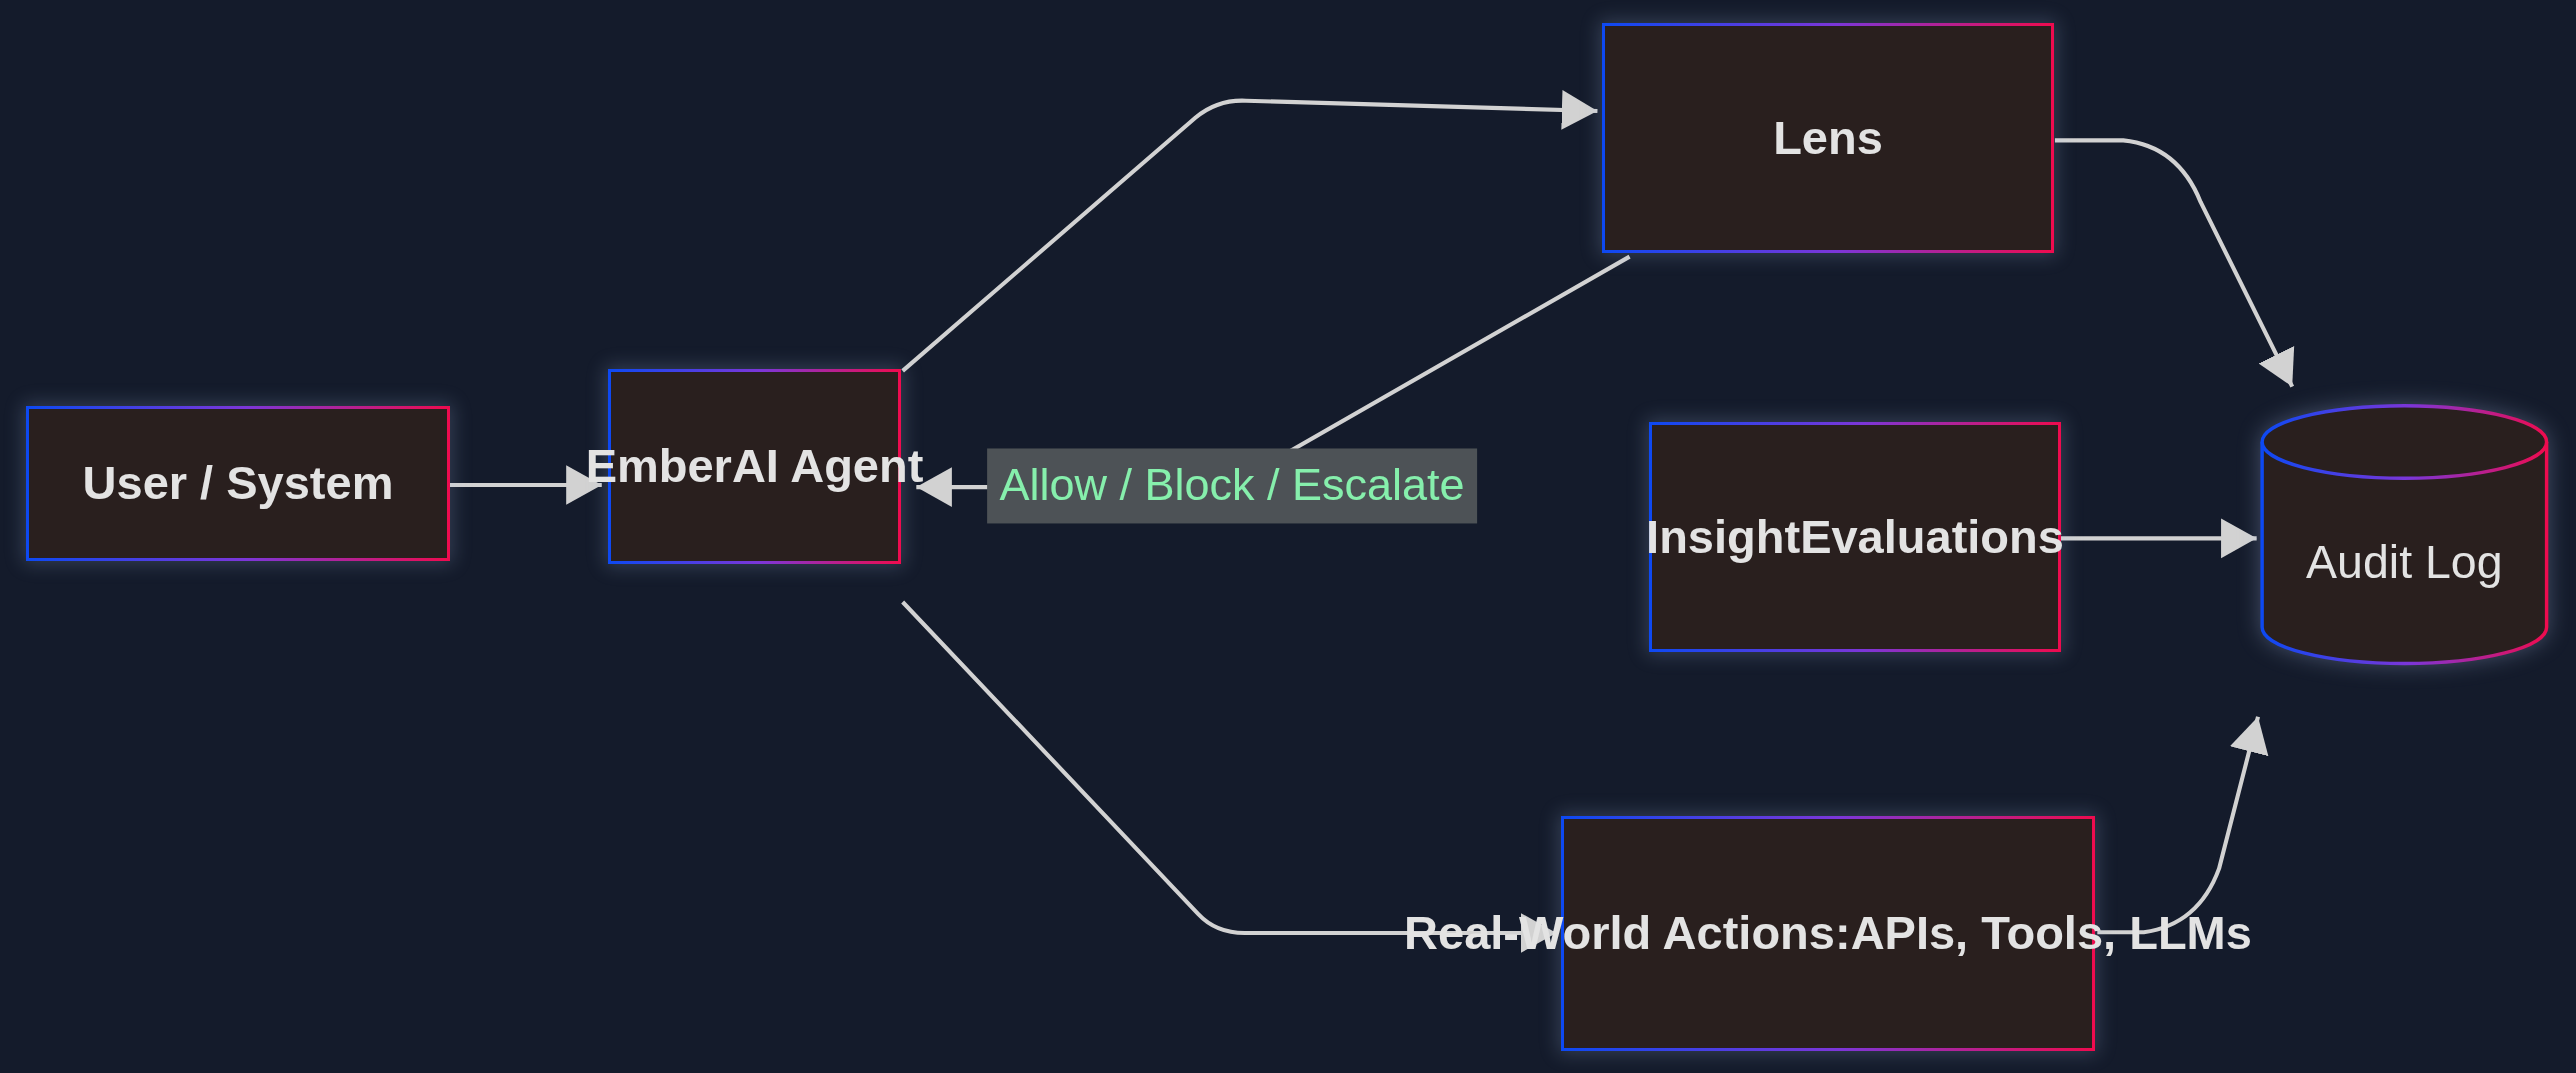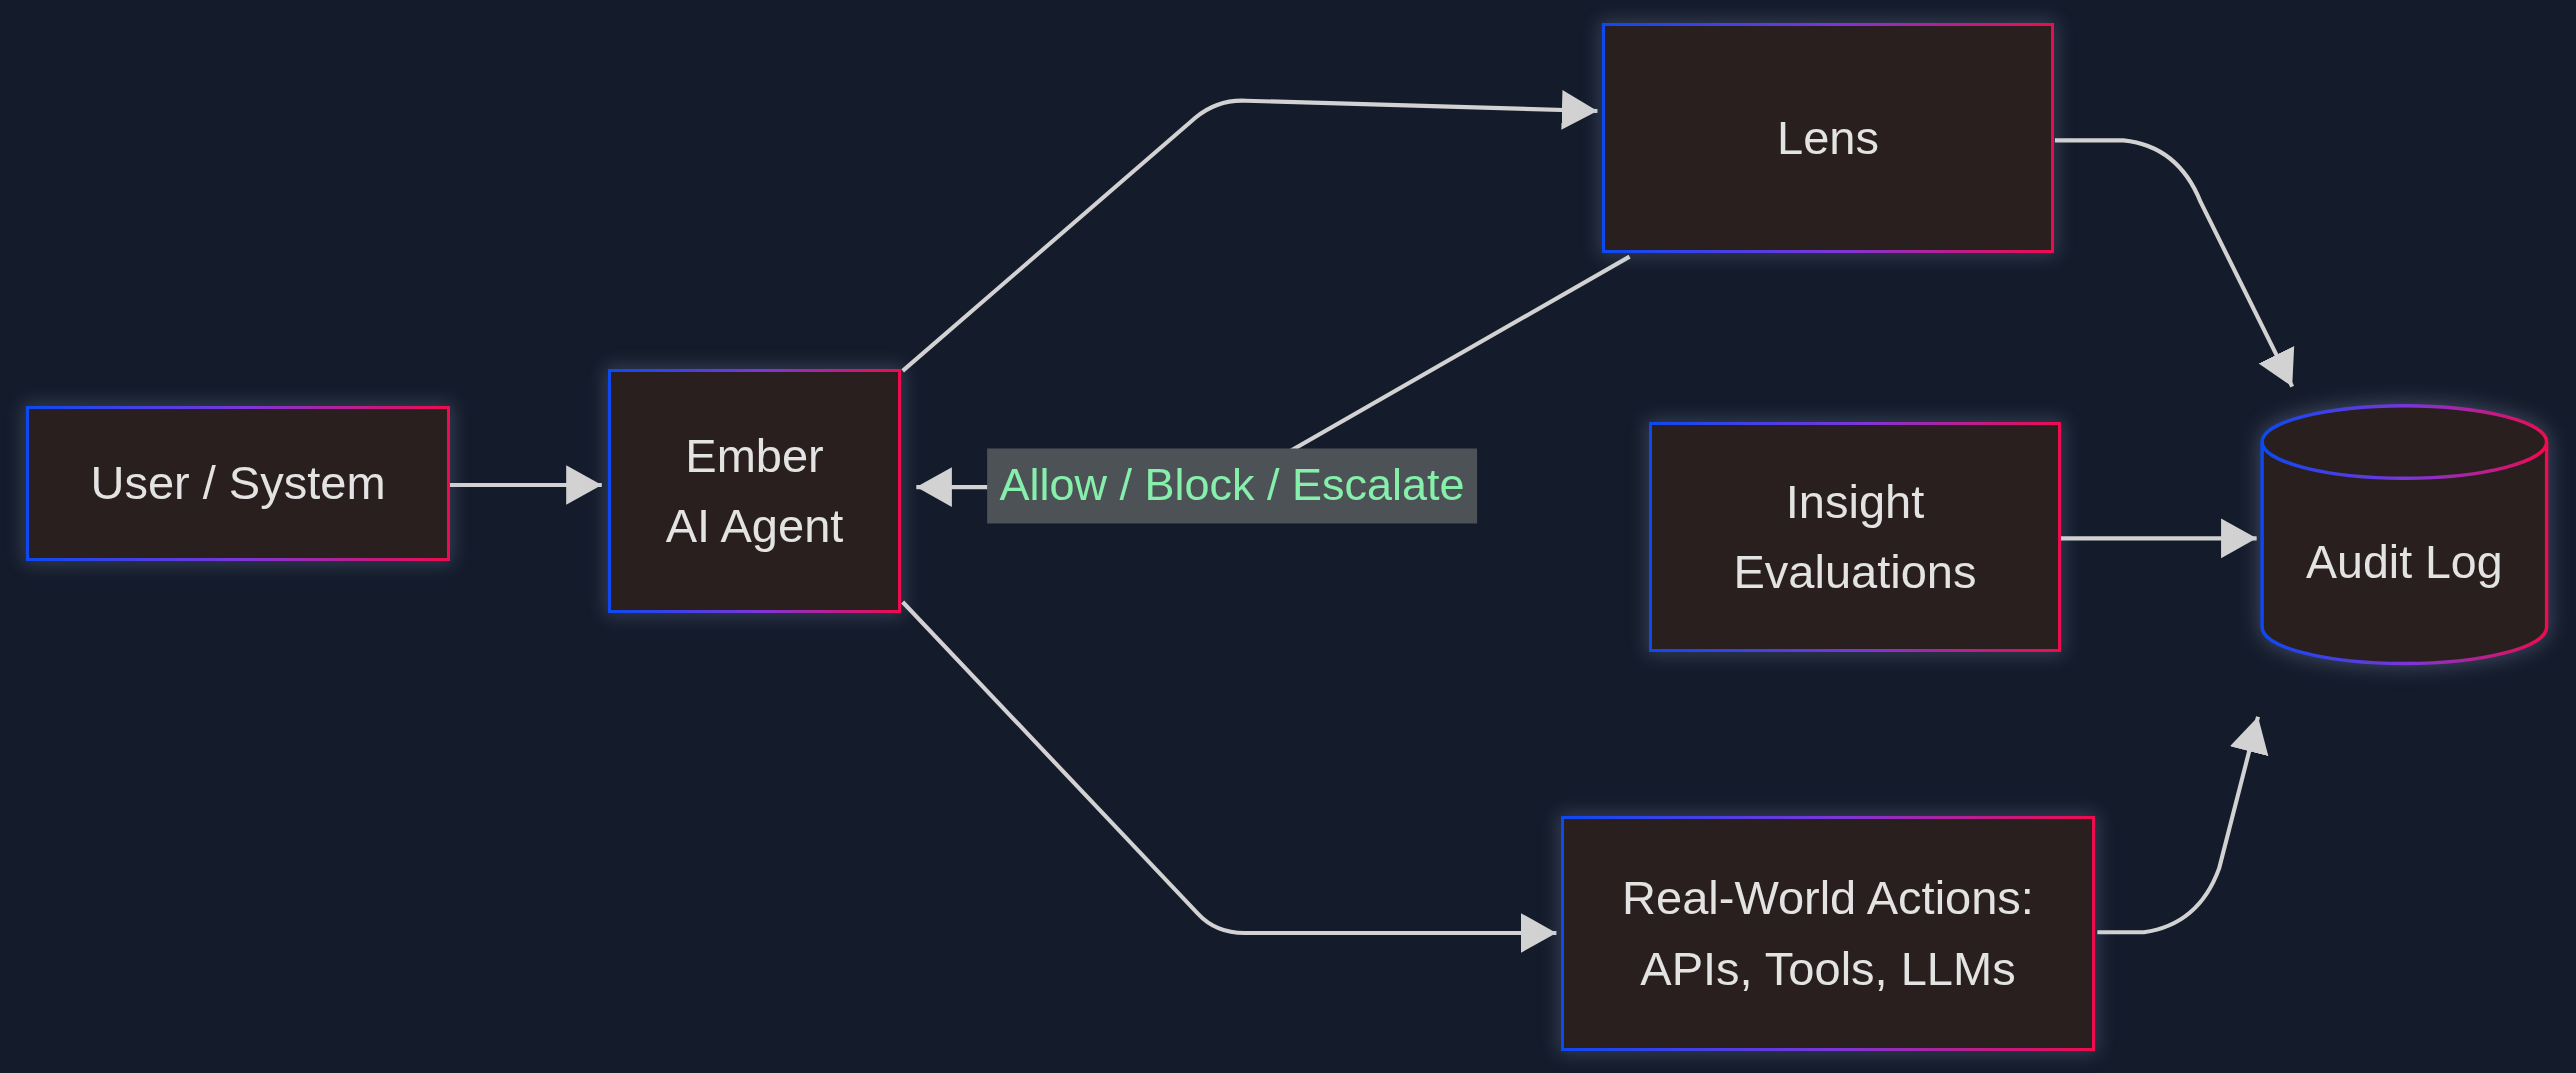--- a/index.html
+++ b/index.html
@@ -29,24 +29,24 @@
     box-sizing: border-box;
     border: 3.4px solid transparent;
     background:
       linear-gradient(#291f1e, #291f1e) padding-box,
       linear-gradient(90deg, #0d49f2 0%, #7c36d8 52%, #ef0b4e 100%) border-box;
     box-shadow: 0 0 18px 2.7px rgba(170, 190, 230, 0.22);
     color: #e3e3e3;
     font-size: 47px;
     line-height: 1.5;
     display: flex;
-    flex-direction: column;
     align-items: center;
     justify-content: center;
     text-align: center;
+    font-weight: bold;
   }
   .node span { display: block; white-space: nowrap; }
   .edge-label {
     position: absolute;
     left: 1232px; top: 486px;
     transform: translate(-50%, -50%);
     background: #4d5256;
     color: #86efac;
     font-size: 45px;
     line-height: 1.0;
@@ -103,21 +103,21 @@
       <path class="cyl" d="M 3308 646 L 3308 917 A 208 53 0 0 0 3724 917 L 3724 646"></path>
       <ellipse class="cyl" cx="3516" cy="646" rx="208" ry="53"></ellipse>
       <text id="audit-text" x="3516" y="845">Audit Log</text>
     </g>
   </svg>
 
   <div class="node" style="left:26px; top:406px; width:424px; height:155px;">
     <span>User / System</span>
   </div>
 
-  <div class="node" style="left:608px; top:369px; width:293px; height:244px;">
+  <div class="node" style="left:608px; top:369px; width:293px; height:195px;">
     <span>Ember</span>
     <span>AI Agent</span>
   </div>
 
   <div class="node" style="left:1602px; top:23px; width:452px; height:230px;">
     <span>Lens</span>
   </div>
 
   <div class="node" style="left:1649px; top:422px; width:412px; height:230px;">
     <span>Insight</span>

